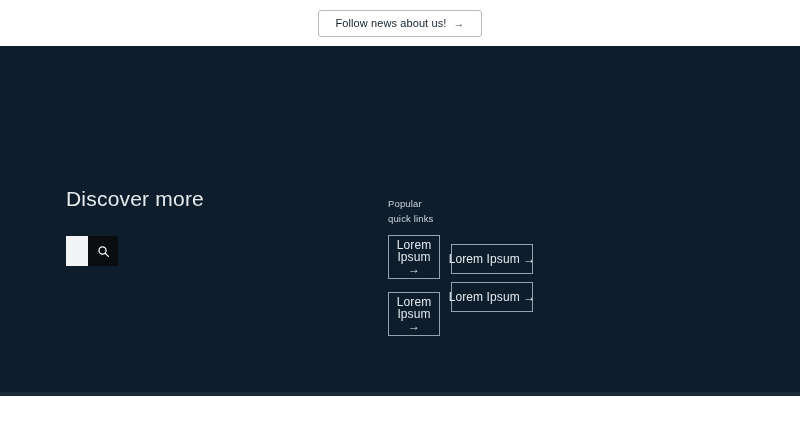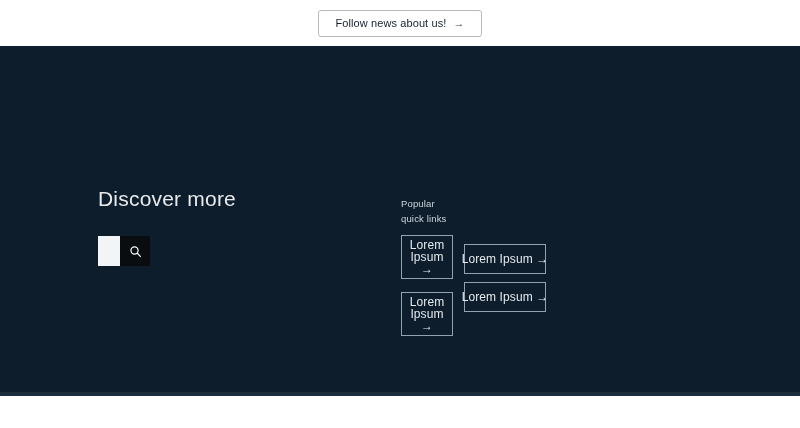--- a/index.html
+++ b/index.html
@@ -71,21 +71,20 @@
     width: 800px;
     height: 32px;
     background: #ffffff;
   }
 
   
   .discover-block {
     position: absolute;
     left: 66px;
     top: 140px;
-    margin-left: 32px;
   }
   .discover-title {
     color: #e6eaed;
     font-size: 21px;
     font-weight: 400;
     letter-spacing: 0.2px;
     line-height: 1.2;
     margin: 0;
     white-space: nowrap;
   }
@@ -121,21 +120,21 @@
     justify-content: center;
     cursor: pointer;
   }
   .search-button svg {
     display: block;
   }
 
   
   .links-block {
     position: absolute;
-    left: 401px;
+    left: 388px;
     top: 150px;
   }
   .links-heading {
     color: #cdd5dc;
     font-size: 9.5px;
     line-height: 15px;
     letter-spacing: 0.15px;
     margin: 0;
   }
   .links-grid {

